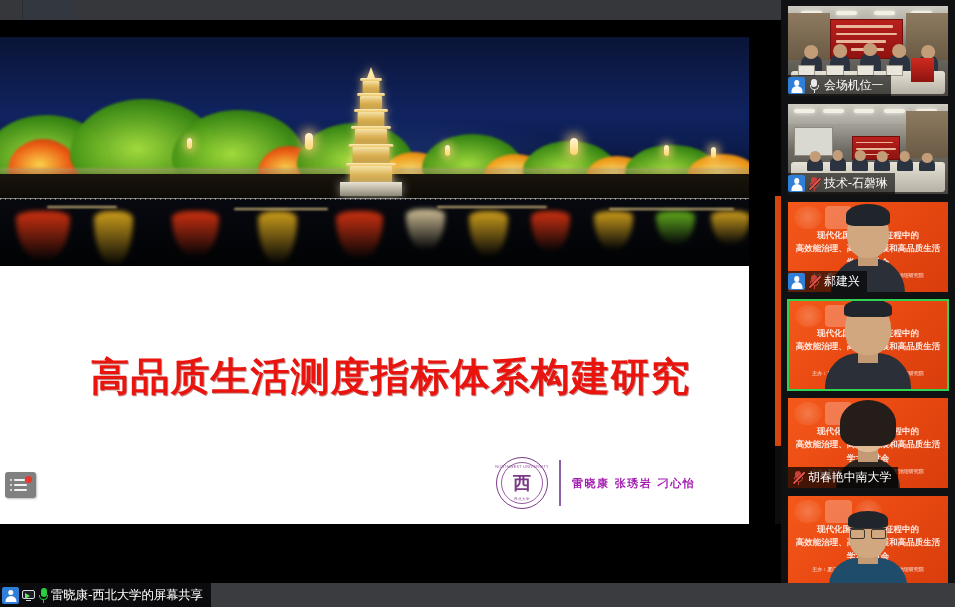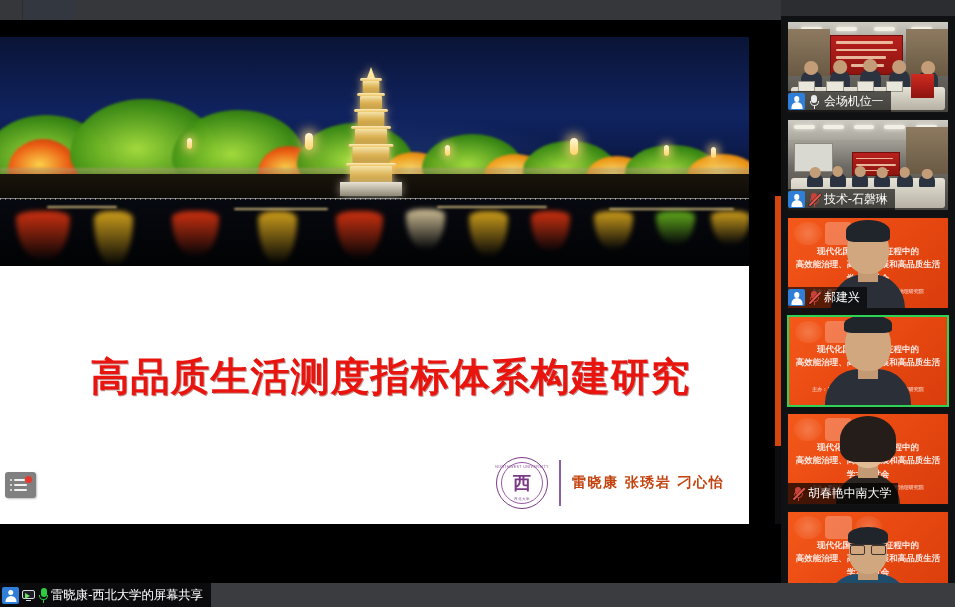--- a/index.html
+++ b/index.html
@@ -206,21 +206,21 @@
   #univ-seal .arc-bot { bottom: 7px; }
 
   #author-divider {
     width: 2px; height: 46px; background: #8a5fa8; flex: 0 0 auto;
   }
   #author-text {
     display: flex; flex-direction: column; gap: 6px;
     font-family: "DejaVu Sans", "Liberation Sans", sans-serif;
     color: #2a2a70;
   }
-  #author-names { font-size: 14px; letter-spacing: 1.5px; font-weight: 600; color: #c2410c; }
+  #author-names { font-size: 11px; letter-spacing: 1.5px; font-weight: 600; color: #a21caf; }
   #author-affil { font-size: 15px; letter-spacing: 1.5px; font-weight: 600; color: #26266b; }
 
   
   #slide-tool-icon {
     position: absolute; left: 5px; top: 452px;
     width: 31px; height: 26px;
     background: #808080;
     border-radius: 3px;
     box-shadow: 1px 1px 2px rgba(0,0,0,.25);
   }
@@ -304,21 +304,21 @@
     position: absolute; left: 3.8px; bottom: 0; width: 1.4px; height: 2.5px; background: #2ecc40;
   }
   #share-text {
     color: #ffffff; font-size: 12.5px;
     font-family: "DejaVu Sans", "Liberation Sans", sans-serif;
     white-space: nowrap; letter-spacing: -.2px;
   }
 
   
   #filmstrip {
-    position: absolute; left: 781px; top: 16px;
+    position: absolute; left: 781px; top: 0;
     width: 174px; height: 583px;
     background: #101113;
     overflow: hidden;
     padding-left: 32px;
   }
   .tile {
     position: absolute; left: 6px;
     width: 162px; height: 92px;
     background: #000;
     overflow: hidden;

